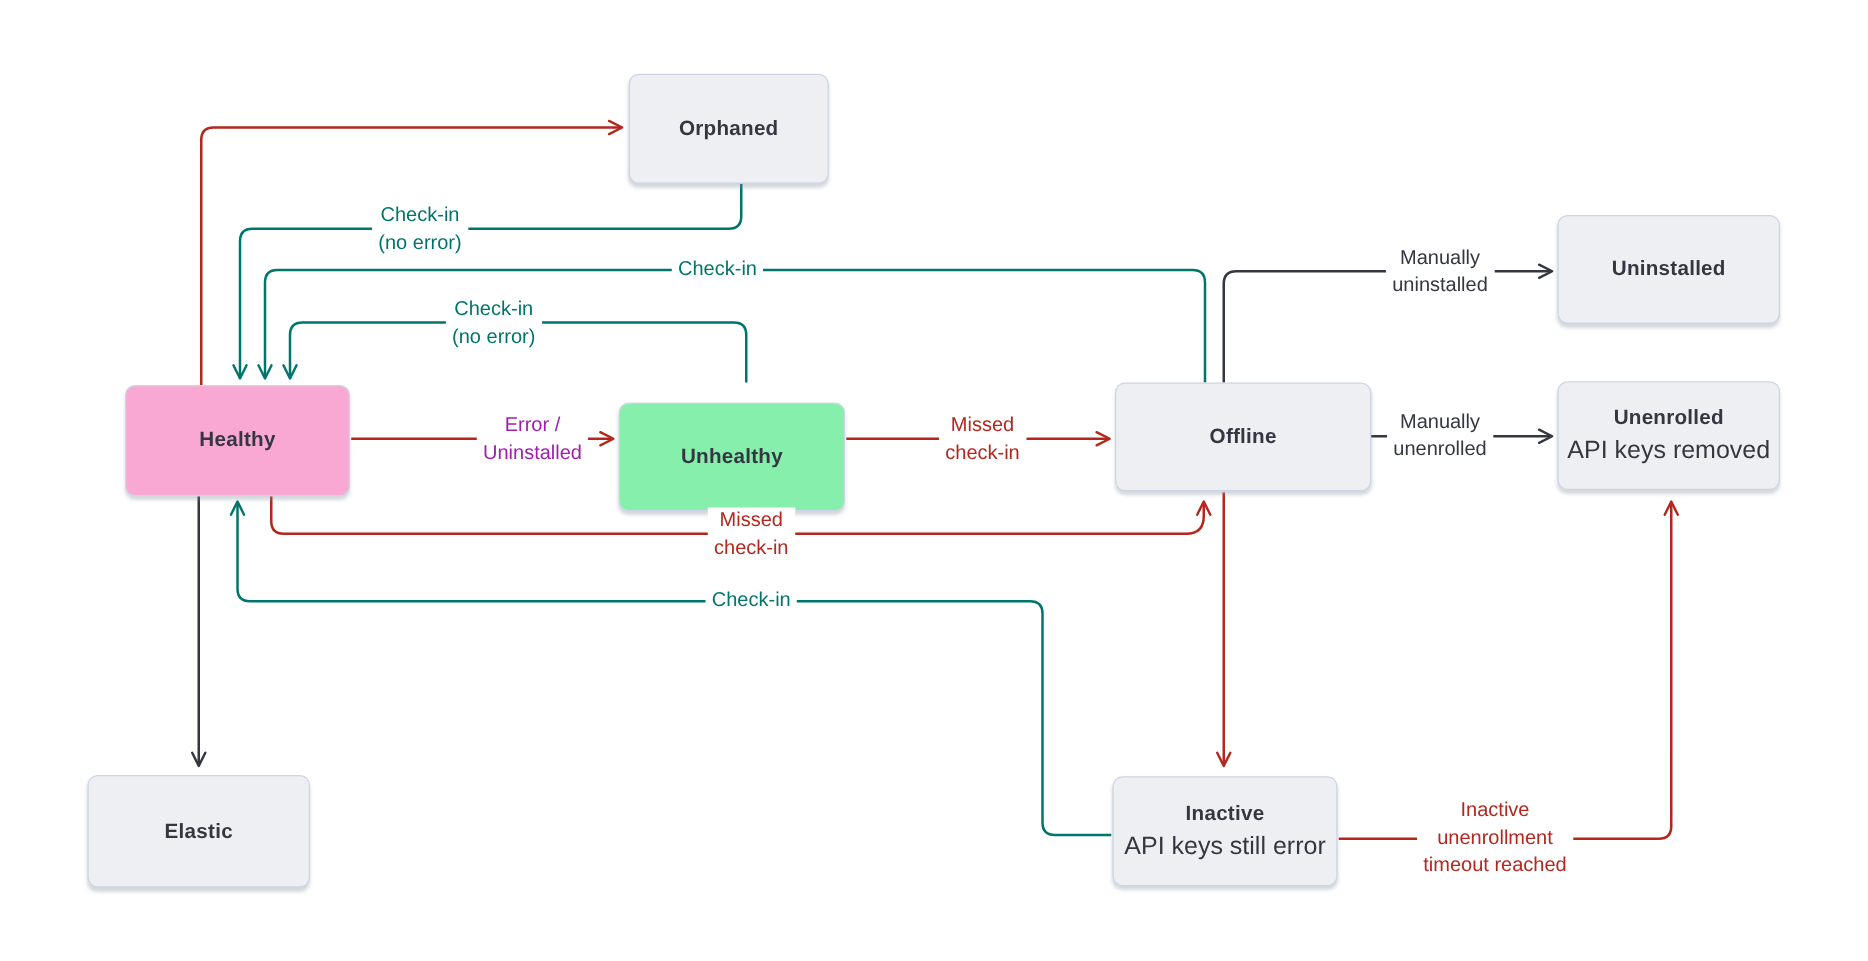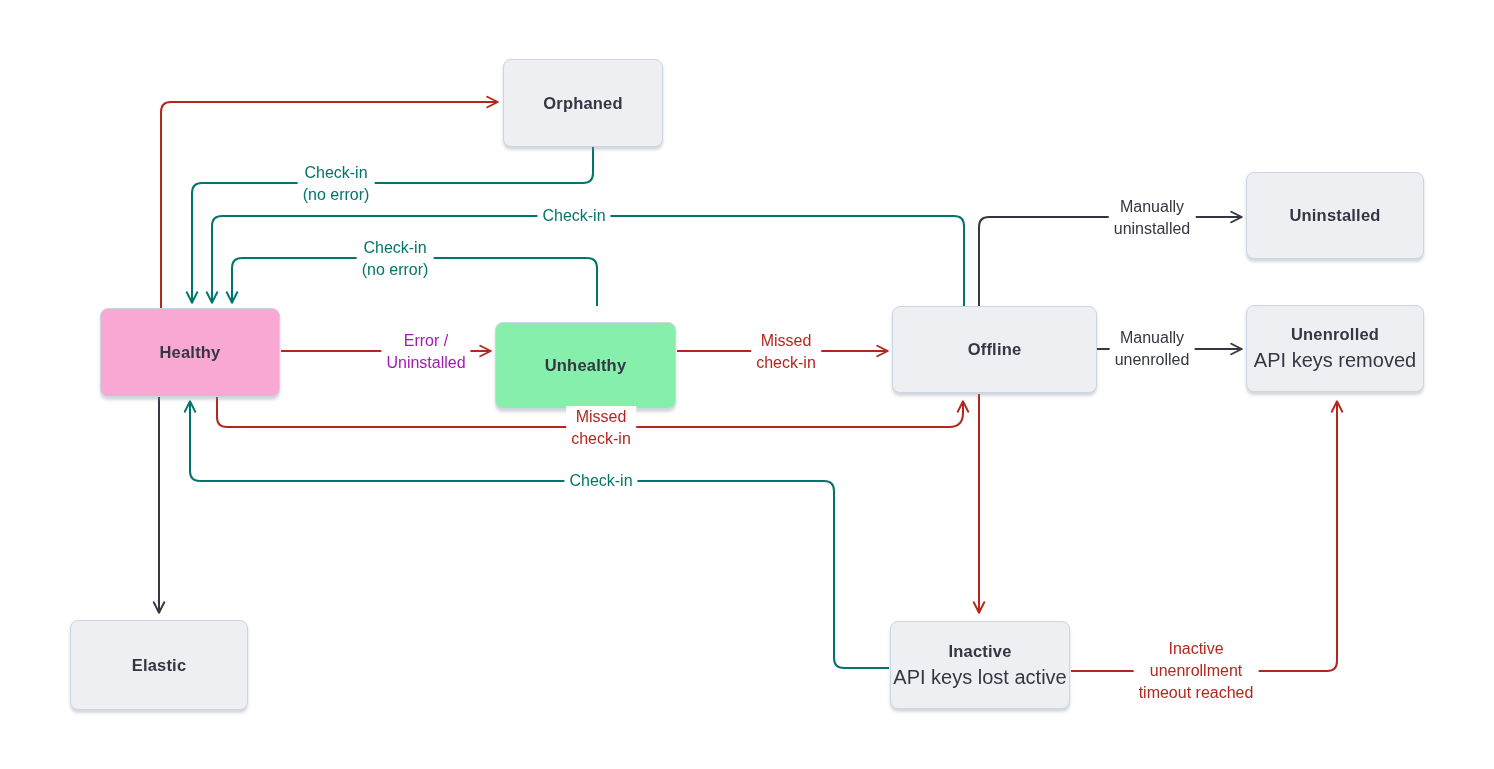--- a/index.html
+++ b/index.html
@@ -78,21 +78,21 @@
     </div>
     <div class="node" style="left: 1246px; top: 305px; width: 178px; height: 87px; background: rgb(238, 239, 242); border-color: rgb(204, 213, 227); color: rgb(52, 55, 65);">
       <div class="node-title">Unenrolled</div>
       <div class="node-sub">API keys removed</div>
     </div>
     <div class="node" style="left: 70px; top: 620px; width: 178px; height: 90px; background: rgb(238, 239, 242); border-color: rgb(204, 213, 227); color: rgb(52, 55, 65);">
       <div class="node-title">Elastic</div>
     </div>
     <div class="node" style="left: 890px; top: 621px; width: 180px; height: 88px; background: rgb(238, 239, 242); border-color: rgb(204, 213, 227); color: rgb(52, 55, 65);">
       <div class="node-title">Inactive</div>
-      <div class="node-sub">API keys lost active</div>
+      <div class="node-sub">API keys still error</div>
     </div>
     <div class="edge-label" style="left: 336px; top: 184px; color: rgb(0, 117, 107);">
       <div>Check-in</div>
       <div>(no error)</div>
     </div>
     <div class="edge-label" style="left: 574px; top: 216px; color: rgb(0, 117, 107);">
       <div>Check-in</div>
     </div>
     <div class="edge-label" style="left: 395px; top: 259px; color: rgb(0, 117, 107);">
       <div>Check-in</div>

